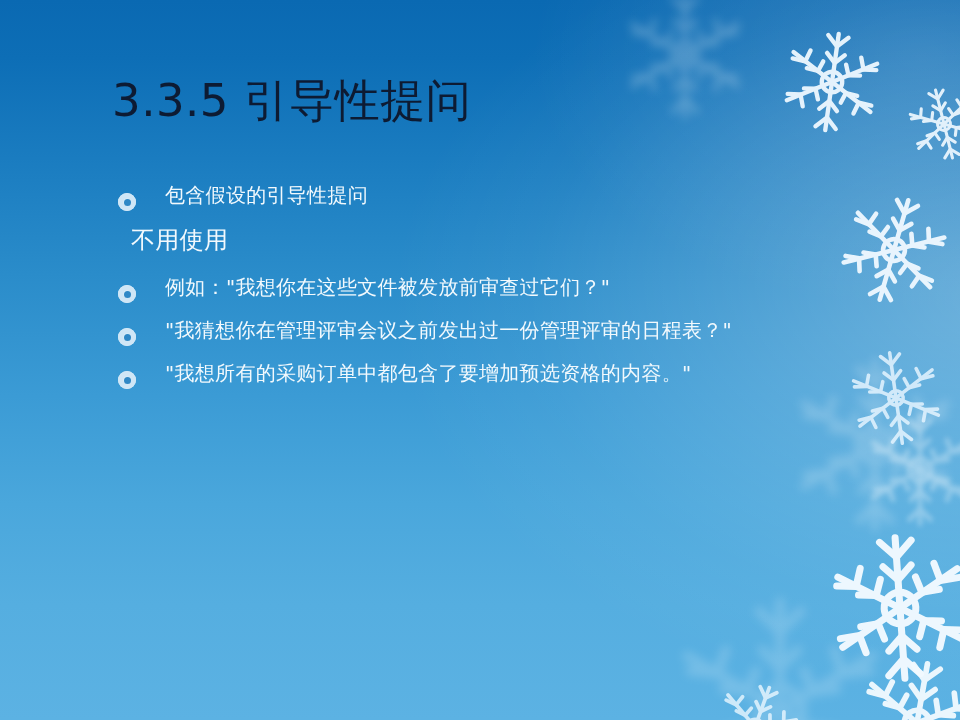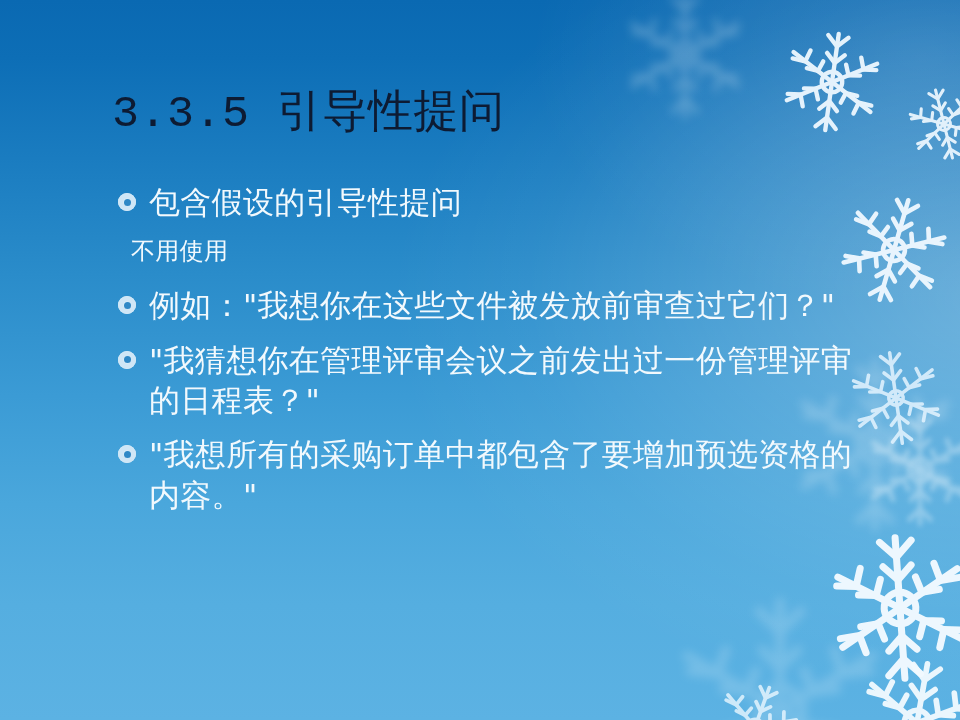--- a/index.html
+++ b/index.html
@@ -49,47 +49,47 @@
     filter: blur(2.6px);
   }
   .flake.vsoft {
     filter: blur(5px);
   }
 
   
   .title {
     position: absolute;
     left: 112px;
-    top: 88px;
+    top: 74px;
     width: 760px;
     font-size: 45px;
     line-height: 1.18;
     font-weight: 400;
     color: #0d1b33;
     letter-spacing: 0.5px;
     white-space: nowrap;
-    font-family: Liberation Mono, monospace;
   }
 
   
   .body {
     position: absolute;
     left: 118px;
     top: 182px;
     width: 760px;
   }
 
   .bullet-row {
     position: relative;
     display: flex;
     align-items: flex-start;
     color: #f2f9fd;
-    font-size: 31px;
+    font-size: 20px;
     line-height: 1.30;
     letter-spacing: 0.3px;
+    gap: 16px;
   }
 
   .bullet-mark {
     flex: 0 0 auto;
     width: 18px;
     height: 18px;
     margin-top: 11px;
     margin-right: 13px;
     border-radius: 50%;
     background: #dff0fa;

